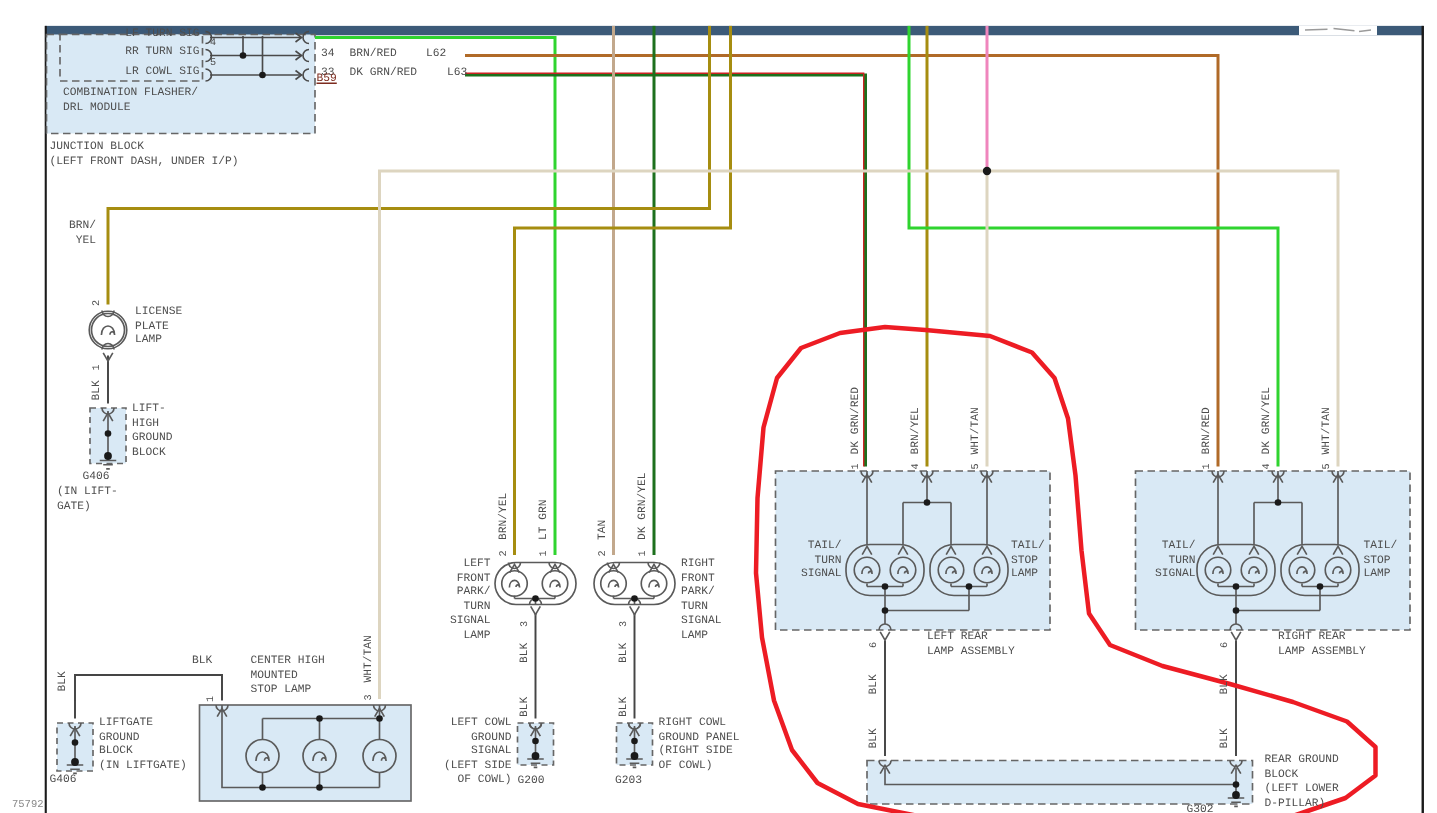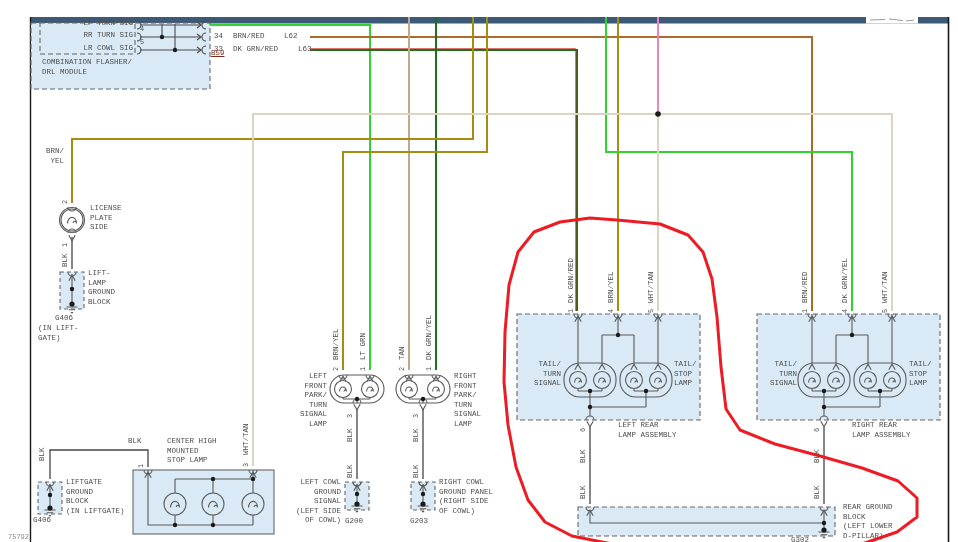--- a/index.html
+++ b/index.html
@@ -262,38 +262,40 @@
             504,365 505,315 509,268 518,235 534,215 560,205 590,201 617,203"></polyline>
 </svg>
 
 <span class="lbl r" style="left:75px;top:2px;width:58px;">LF TURN SIG</span>
 <span class="lbl r" style="left:75px;top:14px;width:58px;">RR TURN SIG</span>
 <span class="lbl r" style="left:75px;top:27px;width:58px;">LR COWL SIG</span>
 <span class="lbl pin" style="left:140px;top:8px;">4</span>
 <span class="lbl pin" style="left:140px;top:21px;">5</span>
 <span class="lbl" style="left:42px;top:41px;">COMBINATION FLASHER/
 DRL MODULE</span>
+<span class="lbl" style="left:33px;top:77px;">JUNCTION BLOCK
+(LEFT FRONT DASH, UNDER I/P)</span>
 <span class="lbl" style="left:214px;top:14.5px;">34</span>
 <span class="lbl" style="left:233px;top:14.5px;">BRN/RED</span>
 <span class="lbl" style="left:284px;top:14.5px;">L62</span>
 <span class="lbl" style="left:214px;top:27.5px;">33</span>
 <span class="lbl" style="left:233px;top:27.5px;">DK GRN/RED</span>
 <span class="lbl" style="left:298px;top:27.5px;">L63</span>
 <span class="lbl maroon" style="left:211px;top:32px;text-align:center;">B59</span>
 
 <span class="lbl r" style="left:36px;top:130px;width:28px;">BRN/
 YEL</span>
 <span class="vlbl pin" style="left:61px;top:187px;">2</span>
 <span class="lbl" style="left:90px;top:187px;">LICENSE
 PLATE
-SIDE</span>
+LAMP</span>
 <span class="vlbl pin" style="left:61px;top:230px;">1</span>
 <span class="vlbl" style="left:61px;top:250px;">BLK</span>
 <span class="lbl" style="left:88px;top:252px;">LIFT-
-LAMP
+HIGH
 GROUND
 BLOCK</span>
 <span class="lbl" style="left:55px;top:297px;">G406</span>
 <span class="lbl" style="left:38px;top:307px;">(IN LIFT-
 GATE)</span>
 
 <span class="vlbl" style="left:332px;top:343px;">BRN/YEL</span>
 <span class="vlbl pin" style="left:332px;top:354px;">2</span>
 <span class="vlbl" style="left:359px;top:343px;">LT GRN</span>
 <span class="vlbl pin" style="left:359px;top:354px;">1</span>

